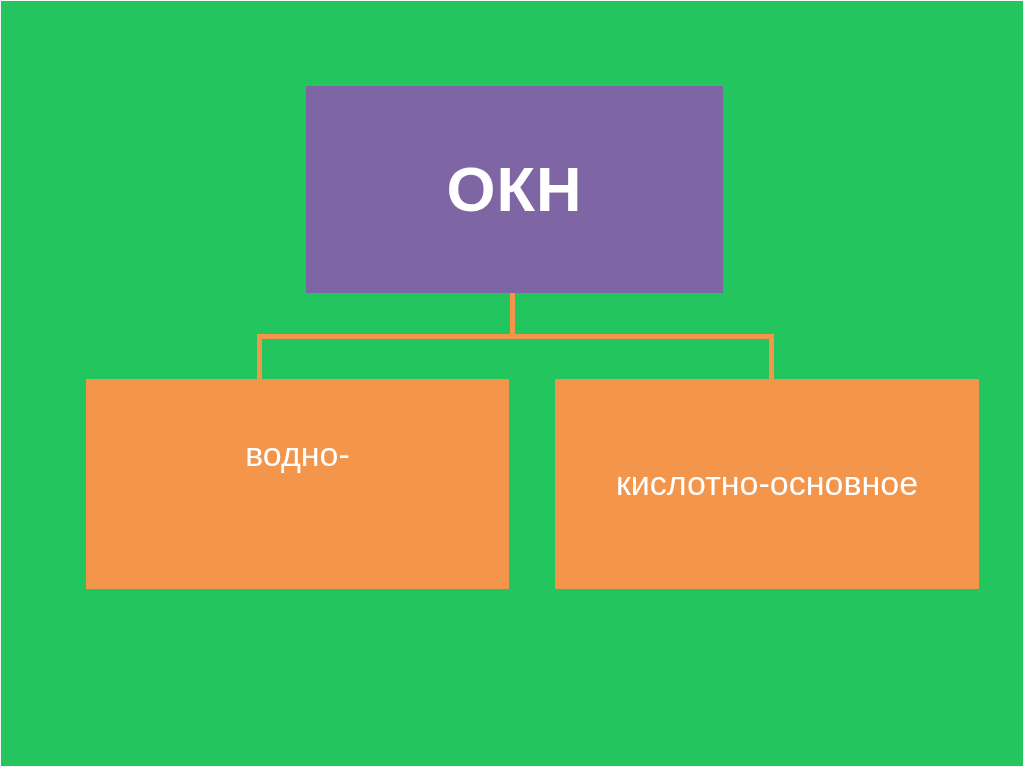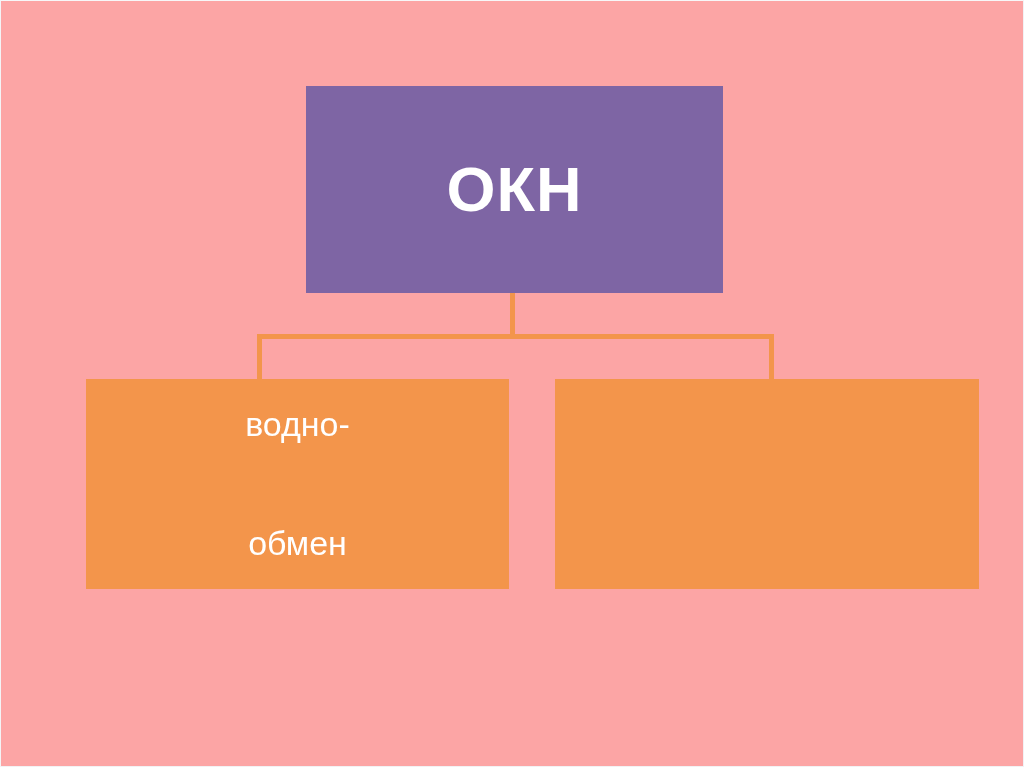--- a/index.html
+++ b/index.html
@@ -12,21 +12,21 @@
     height: 767px;
     background: #ffffff;
     font-family: "Liberation Sans", "DejaVu Sans", sans-serif;
     overflow: hidden;
   }
 
   #slide {
     position: relative;
     width: 1024px;
     height: 767px;
-    background: #fca5a5;
+    background: #22c55e;
     box-sizing: border-box;
     border-left: 1px solid #f4f4f6;
     border-top: 1px solid #f7f7f8;
     border-right: 1px solid #f2f2f4;
     border-bottom: 1px solid #f2f2f4;
     overflow: hidden;
   }
 
   
   .node {
@@ -112,23 +112,22 @@
 
   <div class="conn conn-stem"></div>
   <div class="conn conn-bar"></div>
   <div class="conn conn-drop-left"></div>
   <div class="conn conn-drop-right"></div>
 
   <div class="node node-child node-left">
     <span class="node-label">
       <span>водно-</span><br>
       <br>
-      <span>обмен</span>
     </span>
   </div>
 
   <div class="node node-child node-right">
     <span class="node-label">
-      <br>
+      <span>кислотно-основное</span><br>
     </span>
   </div>
 
 </div>
 
 </body></html>

